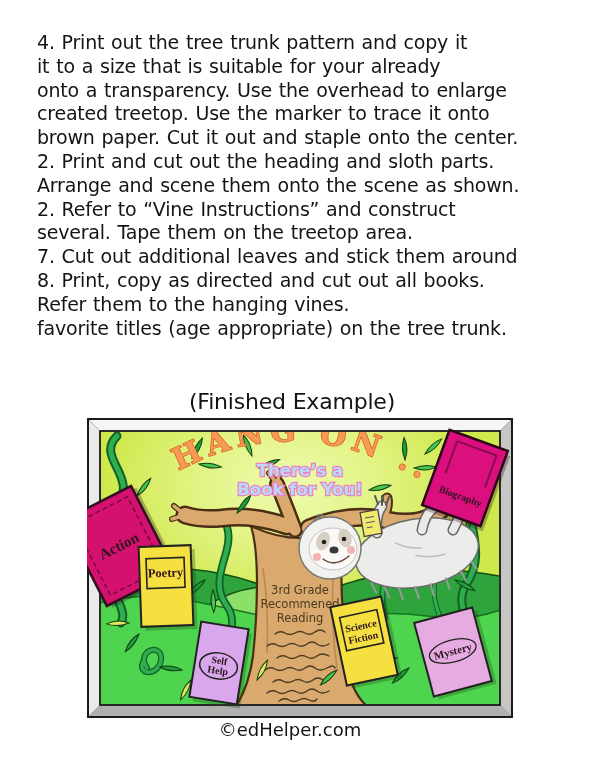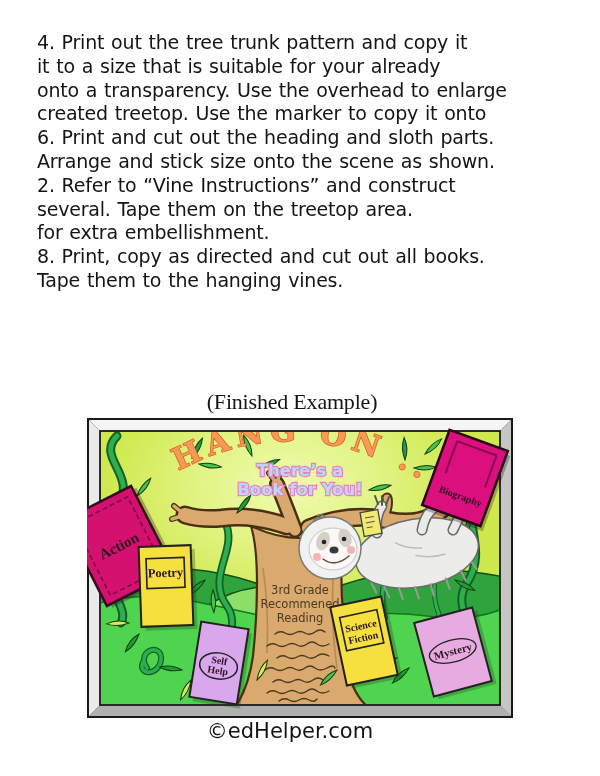--- a/index.html
+++ b/index.html
@@ -1,43 +1,45 @@
 <!DOCTYPE html>
 <html><head>
 <meta charset="utf-8">
 <style>
   html,body{margin:0;padding:0;background:#fff;}
   .doc{position:relative;width:600px;height:776px;background:#ffffff;overflow:hidden;
        font-family:"DejaVu Sans",sans-serif;color:#141414;padding-left:8px;}
   .text-block{position:absolute;left:37px;top:31px;width:526px;}
   .iline{font-size:19px;line-height:23.8px;white-space:nowrap;letter-spacing:-0.2px;word-spacing:1px;}
   .finished{position:absolute;left:37px;top:389px;width:510px;text-align:center;
-            font-size:22px;letter-spacing:-0.2px;font-family:Liberation Serif, serif;}
+            font-size:22px;letter-spacing:-0.2px;}
   .figure{position:absolute;left:87px;top:418px;width:426px;height:300px;}
-  .copyright{position:absolute;left:0;top:719px;width:580px;text-align:center;font-size:21px;}
+  .copyright{position:absolute;left:0;top:719px;width:580px;text-align:center;font-size:18px;}
   svg text{user-select:none;}
   .booklabel{font-family:"Liberation Serif",serif;font-weight:bold;fill:#2d1420;}
 </style>
 </head>
 <body>
 
 <div class="doc">
 
   <div class="text-block">
     <div class="iline">4. Print out the tree trunk pattern and copy it</div>
     <div class="iline">it to a size that is suitable for your already</div>
     <div class="iline">onto a transparency. Use the overhead to enlarge</div>
-    <div class="iline">created treetop. Use the marker to copy it onto</div>
-    <div class="iline">6. Print and cut out the heading and sloth parts.</div>
-    <div class="iline">Arrange and stick size onto the scene as shown.</div>
+    <div class="iline">created treetop. Use the marker to trace it onto</div>
+    <div class="iline">brown paper. Cut it out and staple onto the center.</div>
+    <div class="iline">2. Print and cut out the heading and sloth parts.</div>
+    <div class="iline">Arrange and scene them onto the scene as shown.</div>
     <div class="iline">2. Refer to “Vine Instructions” and construct</div>
     <div class="iline">several. Tape them on the treetop area.</div>
-    <div class="iline">for extra embellishment.</div>
+    <div class="iline">7. Cut out additional leaves and stick them around</div>
     <div class="iline">8. Print, copy as directed and cut out all books.</div>
-    <div class="iline">Tape them to the hanging vines.</div>
+    <div class="iline">Refer them to the hanging vines.</div>
+    <div class="iline">favorite titles (age appropriate) on the tree trunk.</div>
   </div>
 
   <div class="finished">(Finished Example)</div>
 
   <div class="figure">
     <svg width="426" height="300" viewBox="0 0 426 300" xmlns="http://www.w3.org/2000/svg">
       <defs>
         <radialGradient id="bgGrad" cx="0.47" cy="0.2" r="0.62">
           <stop offset="0%" stop-color="#f0fbb0"></stop>
           <stop offset="35%" stop-color="#e2f486"></stop>

